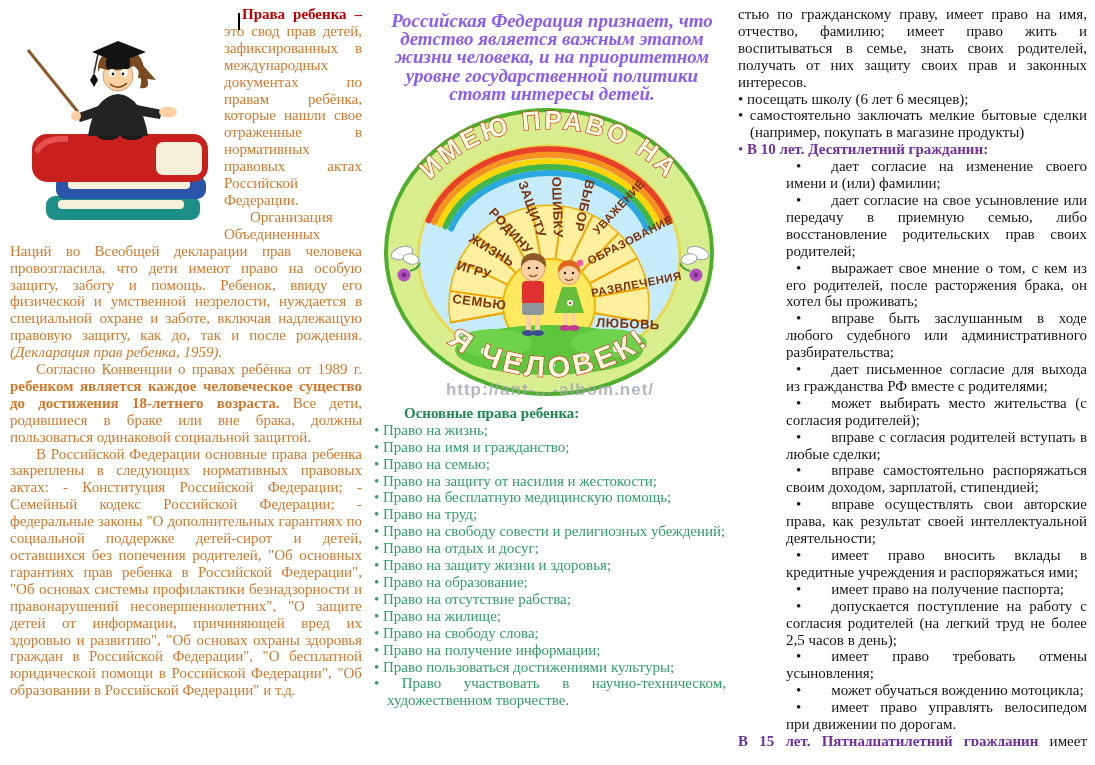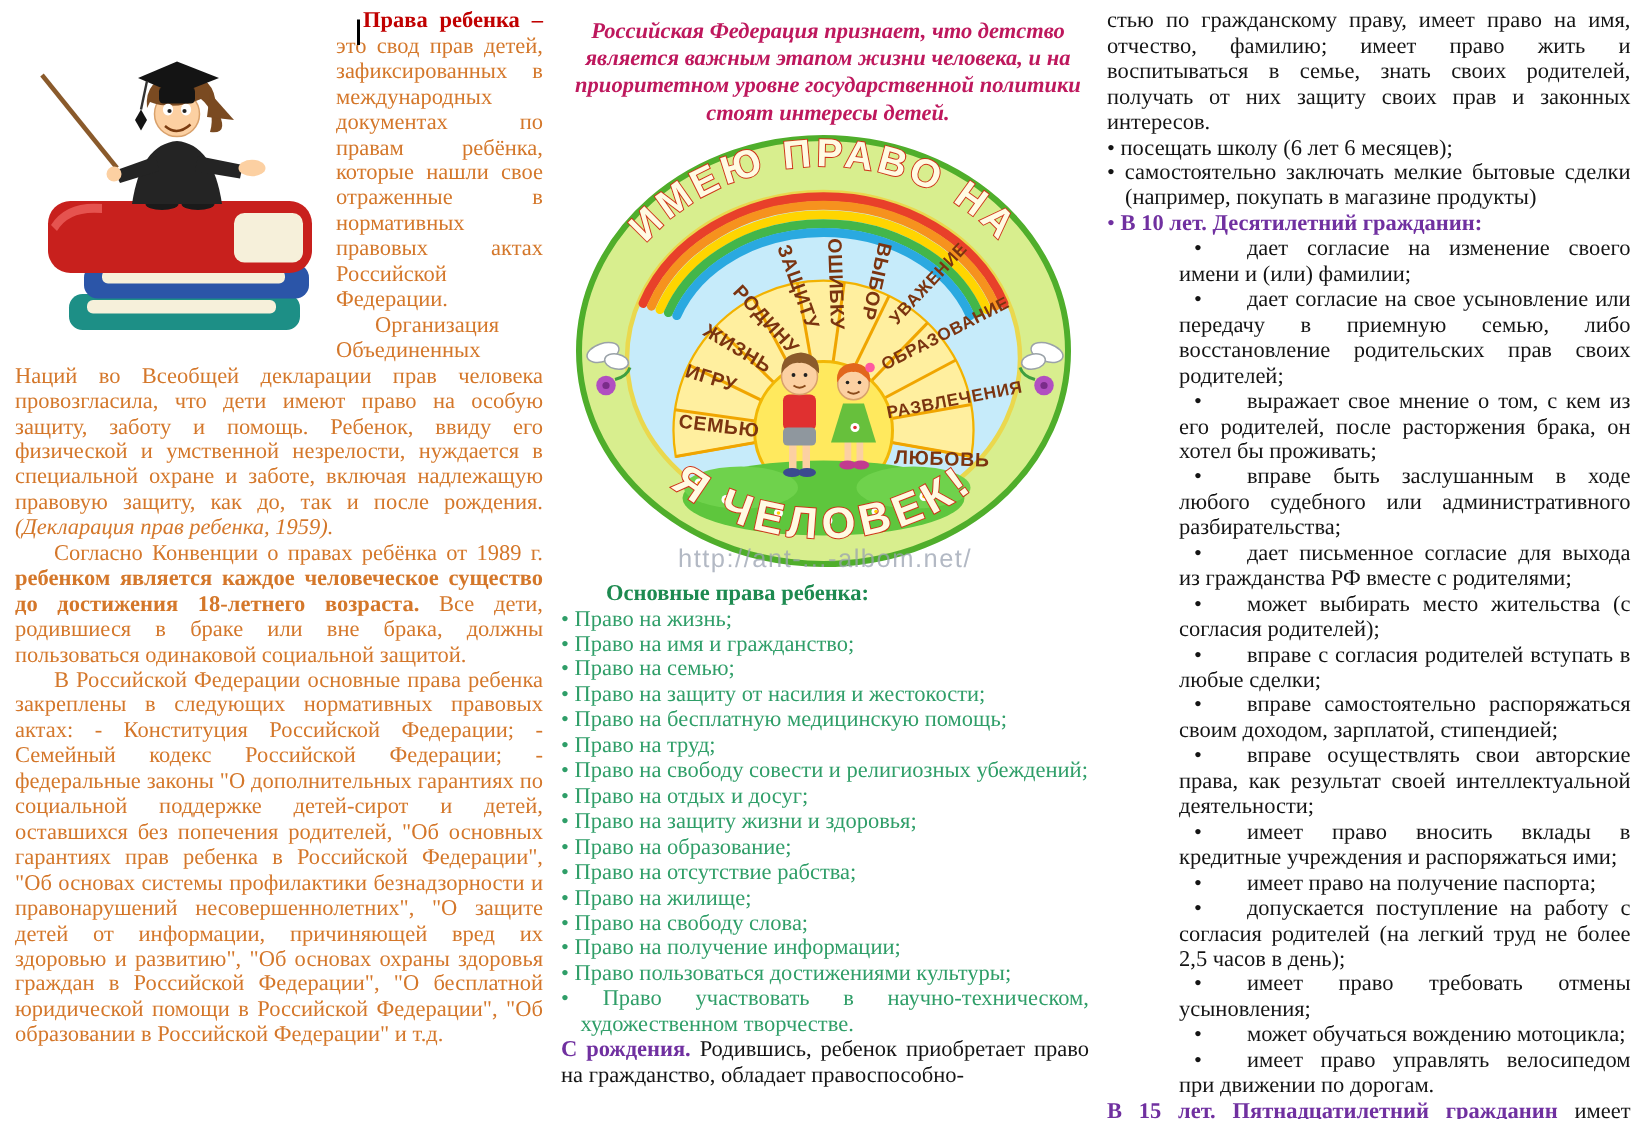--- a/index.html
+++ b/index.html
@@ -11,25 +11,25 @@
   .col-right{left:738px;width:349px;color:#141414;}
   p{margin:0;text-align:justify;}
   .indent{text-indent:26px;}
   .red{color:#c00000;font-weight:bold;}
   .bold{font-weight:bold;}
   .italic{font-style:italic;}
   .purple{color:#7030a0;font-weight:bold;}
   .cursor{position:absolute;left:228px;top:7px;width:2px;height:17px;background:#000;}
   .scholar-float{float:left;width:208px;height:216px;margin:12px 6px 2px 0;}
   
-  .intro{color:#be185d;font-weight:bold;font-style:italic;text-align:center;
-         font-size:15px;line-height:18.2px;padding:6px 4px 0 8px;}
+  .intro{color:#8b5cf6;font-weight:bold;font-style:italic;text-align:center;
+         font-size:19px;line-height:18.2px;padding:6px 4px 0 8px;}
   .emblem-wrap{position:relative;width:332px;margin:4px auto 2px auto;}
   .watermark{position:absolute;left:0;right:0;bottom:4px;text-align:center;
-             font-family:"Liberation Sans","DejaVu Sans",sans-serif;font-weight:normal;
+             font-family:"Liberation Sans","DejaVu Sans",sans-serif;font-weight:bold;
              font-size:17px;color:#9aa2b1;opacity:.75;letter-spacing:1px;}
   .rights-title{color:#1d8a50;font-weight:bold;text-indent:30px;}
   ul{list-style:none;margin:0;padding:0;}
   ul.rights{color:#2f9e68;}
   ul.rights li{padding-left:13px;text-indent:-13px;text-align:justify;}
   ul.rights li::before{content:"• ";}
   .birth-par{color:#141414;}
   
   .head6{text-indent:12px;}
   ul.hang li{padding-left:12px;text-indent:-12px;text-align:justify;color:#141414;}
@@ -232,21 +232,20 @@
       <li>Право на отдых и досуг;</li>
       <li>Право на защиту жизни и здоровья;</li>
       <li>Право на образование;</li>
       <li>Право на отсутствие рабства;</li>
       <li>Право на жилище;</li>
       <li>Право на свободу слова;</li>
       <li>Право на получение информации;</li>
       <li>Право пользоваться достижениями культуры;</li>
       <li>Право участвовать в научно-техническом, художественном творчестве.</li>
     </ul>
-    <p class="birth-par"><span class="purple">С рождения.</span><span> Родившись, ребенок приобретает право на гражданство, обладает правоспособно-</span></p>
   </div>
 
   <div class="col col-right">
     <p>стью по гражданскому праву, имеет право на имя, отчество, фамилию; имеет право жить и воспитываться в семье, знать своих родителей, получать от них защиту своих прав и законных интересов.</p>
 
     <ul class="hang">
       <li>посещать школу (6 лет 6 месяцев);</li>
       <li>самостоятельно заключать мелкие бытовые сделки (например, покупать в магазине продукты)</li>
     </ul>
 

